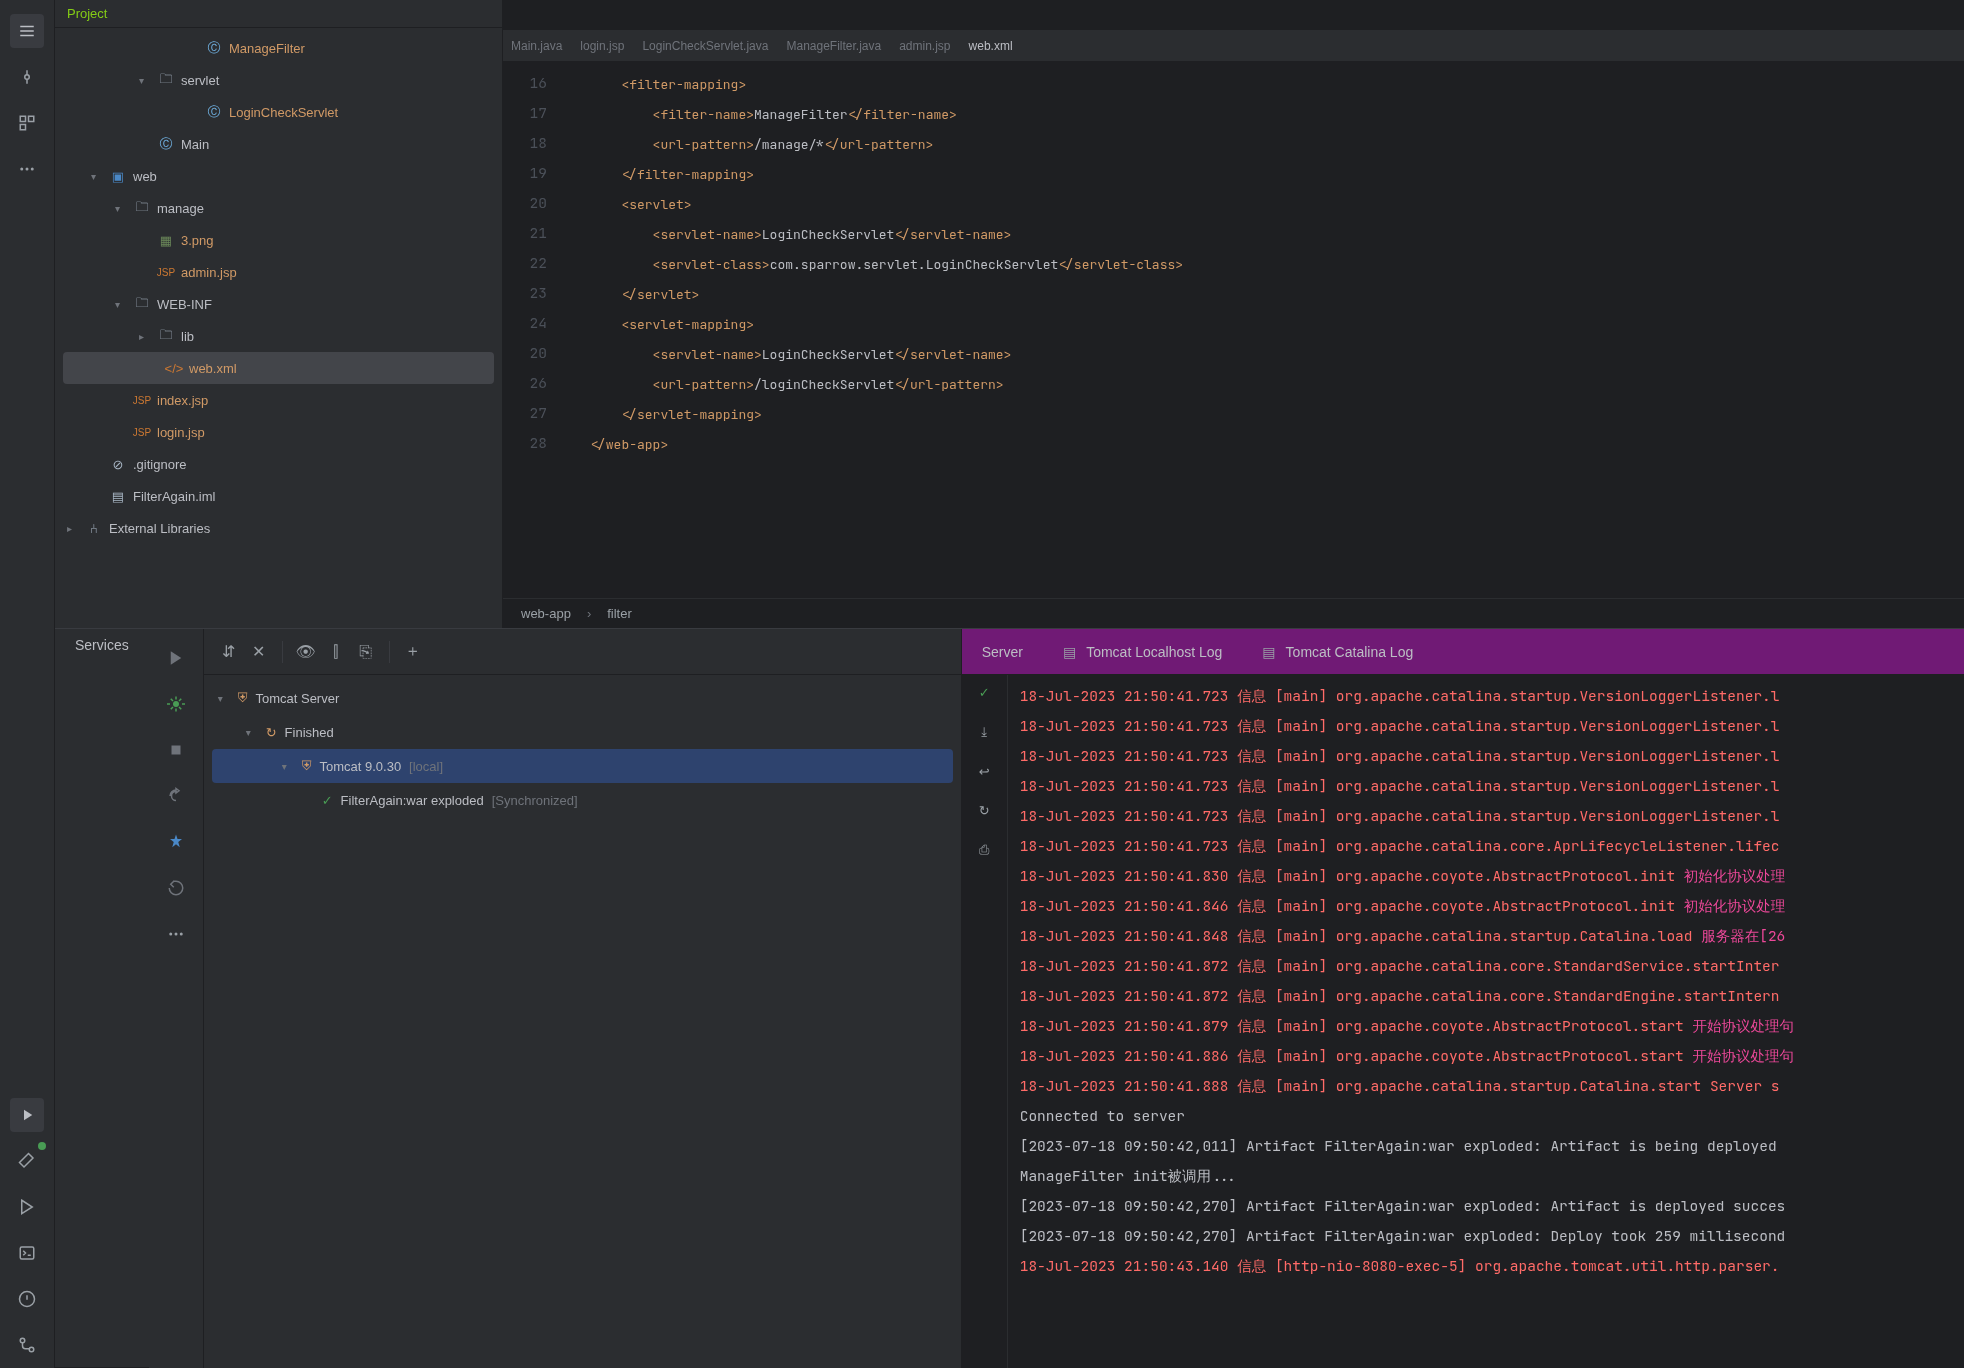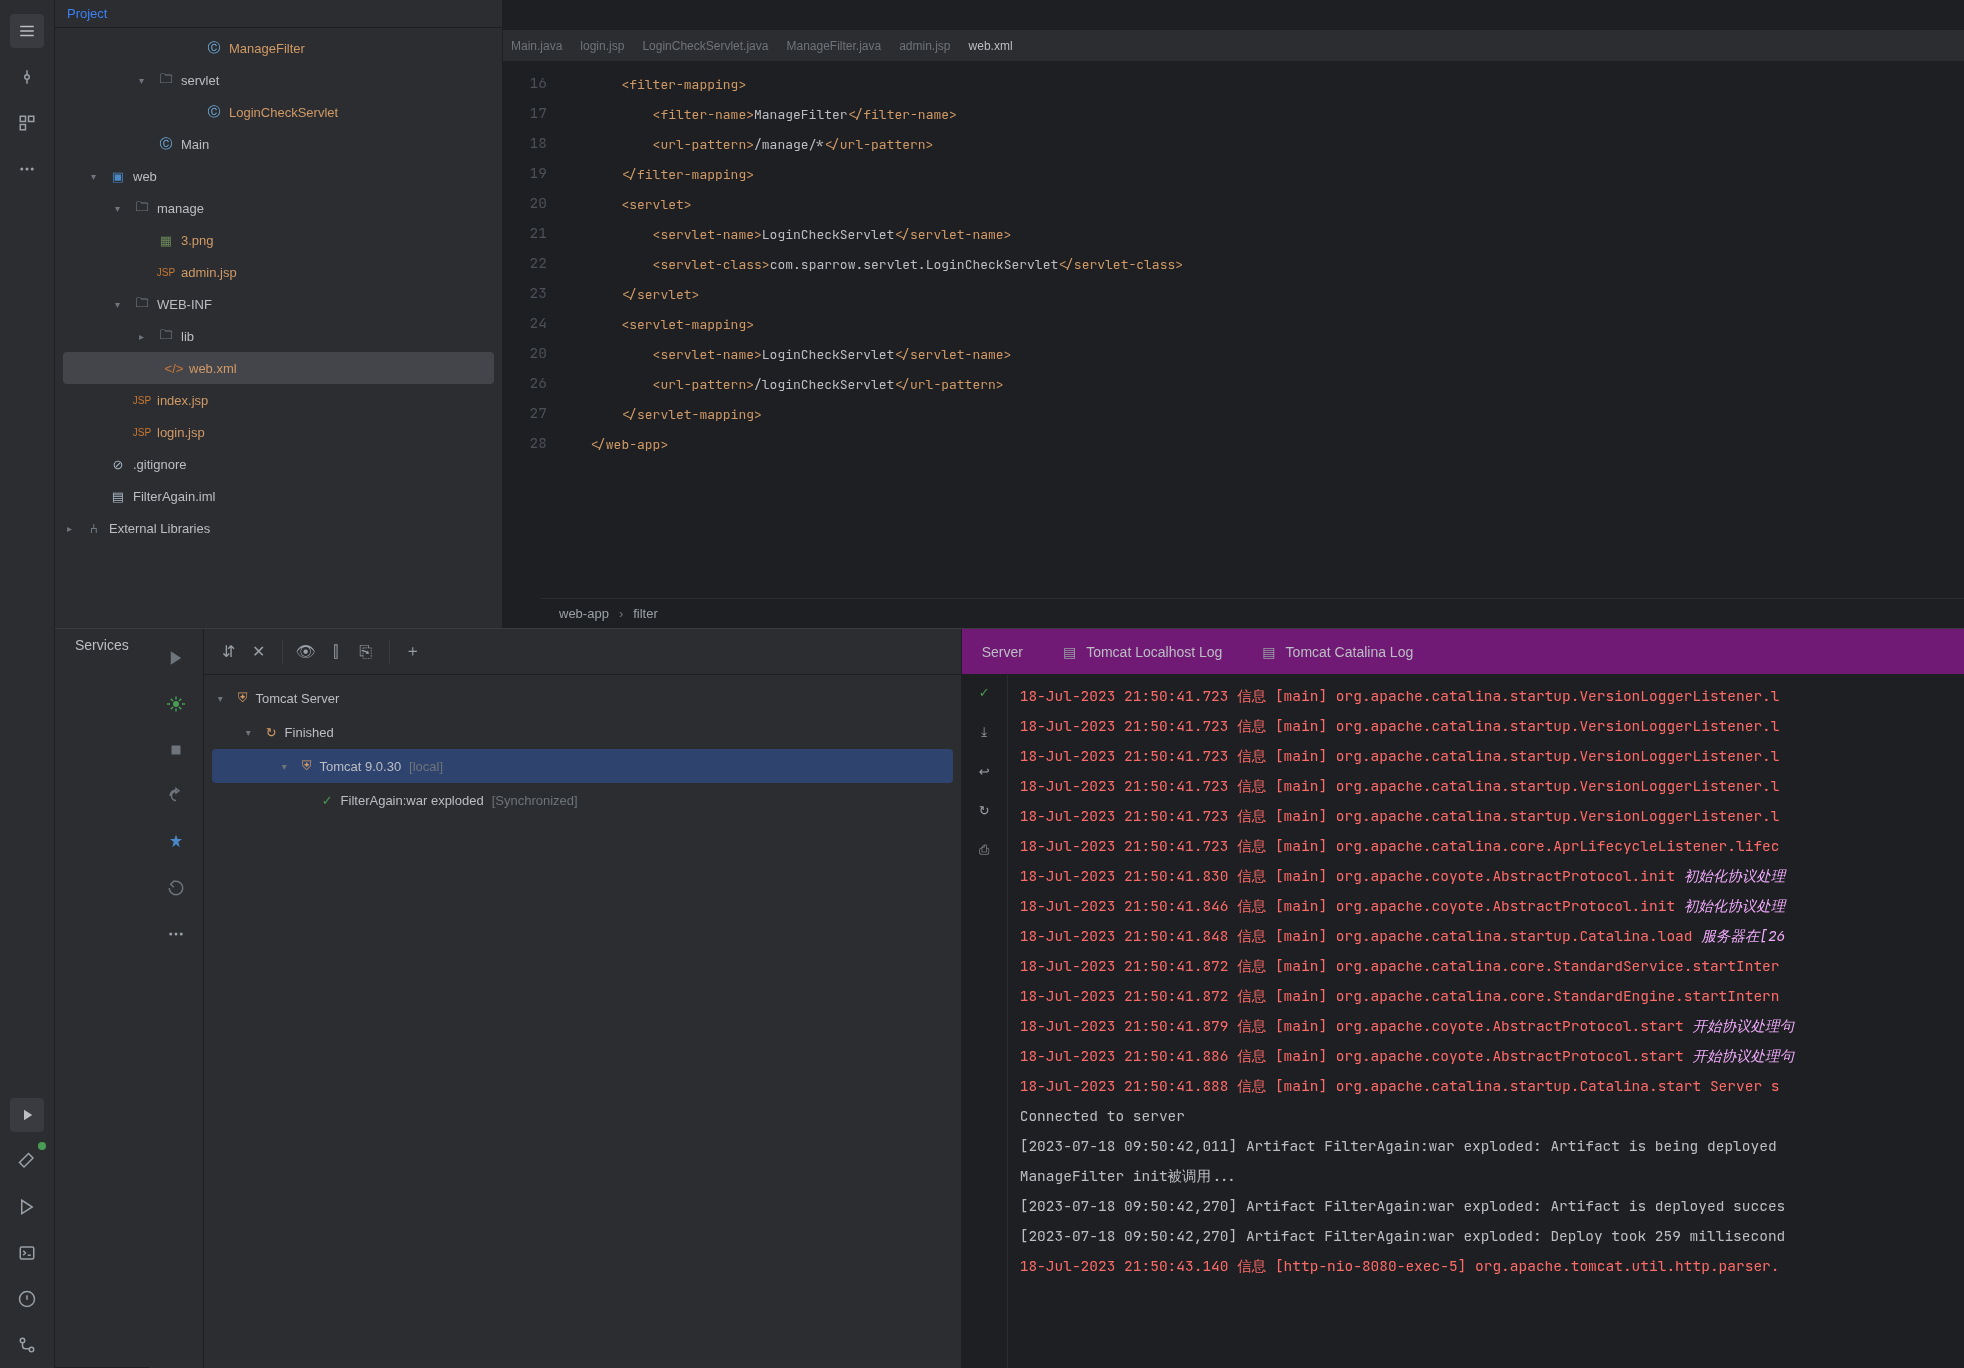--- a/index.html
+++ b/index.html
@@ -36,21 +36,21 @@
 .upper { flex: 1; display: flex; min-height: 0; }
 .project-panel {
   width: 448px;
   background: #2b2d30;
   border-right: 1px solid #1e1f22;
   display: flex; flex-direction: column;
 }
 .project-panel-header {
   padding: 6px 12px;
   font-size: 13px;
-  color: #3b82f6;
+  color: #84cc16;
   border-bottom: 1px solid #1e1f22;
   display: flex; align-items: center; gap: 6px;
 }
 .tree { flex: 1; overflow: auto; padding: 4px 0; }
 .tree-row {
   display: flex; align-items: center;
   height: 32px;
   padding: 0 8px;
   cursor: pointer;
   gap: 6px;
@@ -94,23 +94,23 @@
   font-size: 13px; line-height: 30px;
   padding: 8px 0 0 0;
   white-space: pre;
   overflow: hidden;
   color: #bcbec4;
 }
 .tag { color: #d19a66; }
 .txt { color: #bcbec4; }
 .breadcrumb {
   height: 30px; display: flex; align-items: center;
-  padding: 0 18px; gap: 10px;
+  padding: 0 18px; gap: 16px;
   background: #1e1f22; border-top: 1px solid #2b2d30;
-  color: #9aa0a6; font-size: 13px; margin-left: 38px;
+  color: #9aa0a6; font-size: 13px;
 }
 .breadcrumb .sep { color: #6f737a; }
 
 .services {
   height: 740px;
   display: flex; 
   border-top: 1px solid #393b40;
 }
 .services-header {
   padding: 8px 20px;
@@ -170,21 +170,21 @@
 .log-text {
   flex: 1;
   font-family: "JetBrains Mono", Menlo, Consolas, monospace;
   font-size: 14.5px; line-height: 30px;
   padding: 6px 0 0 12px;
   overflow: hidden;
   white-space: pre;
 }
 .logline { color: #bcbec4; }
 .logline.red { color: #ff6b68; }
-.logline .zh { color: #f0abfc; font-style: italic; }
+.logline .zh { color: #ec4899; }
 .icon-svg { width: 18px; height: 18px; }
 .green-dot { position: absolute; width: 8px; height: 8px; background: #499c54; border-radius: 50%; right: -2px; top: -2px; }
 .rail-btn { position: relative; }
 </style>
 </head>
 <body>
 
 <div class="root">
   <div class="left-rail">
     <div class="rail-btn active">

